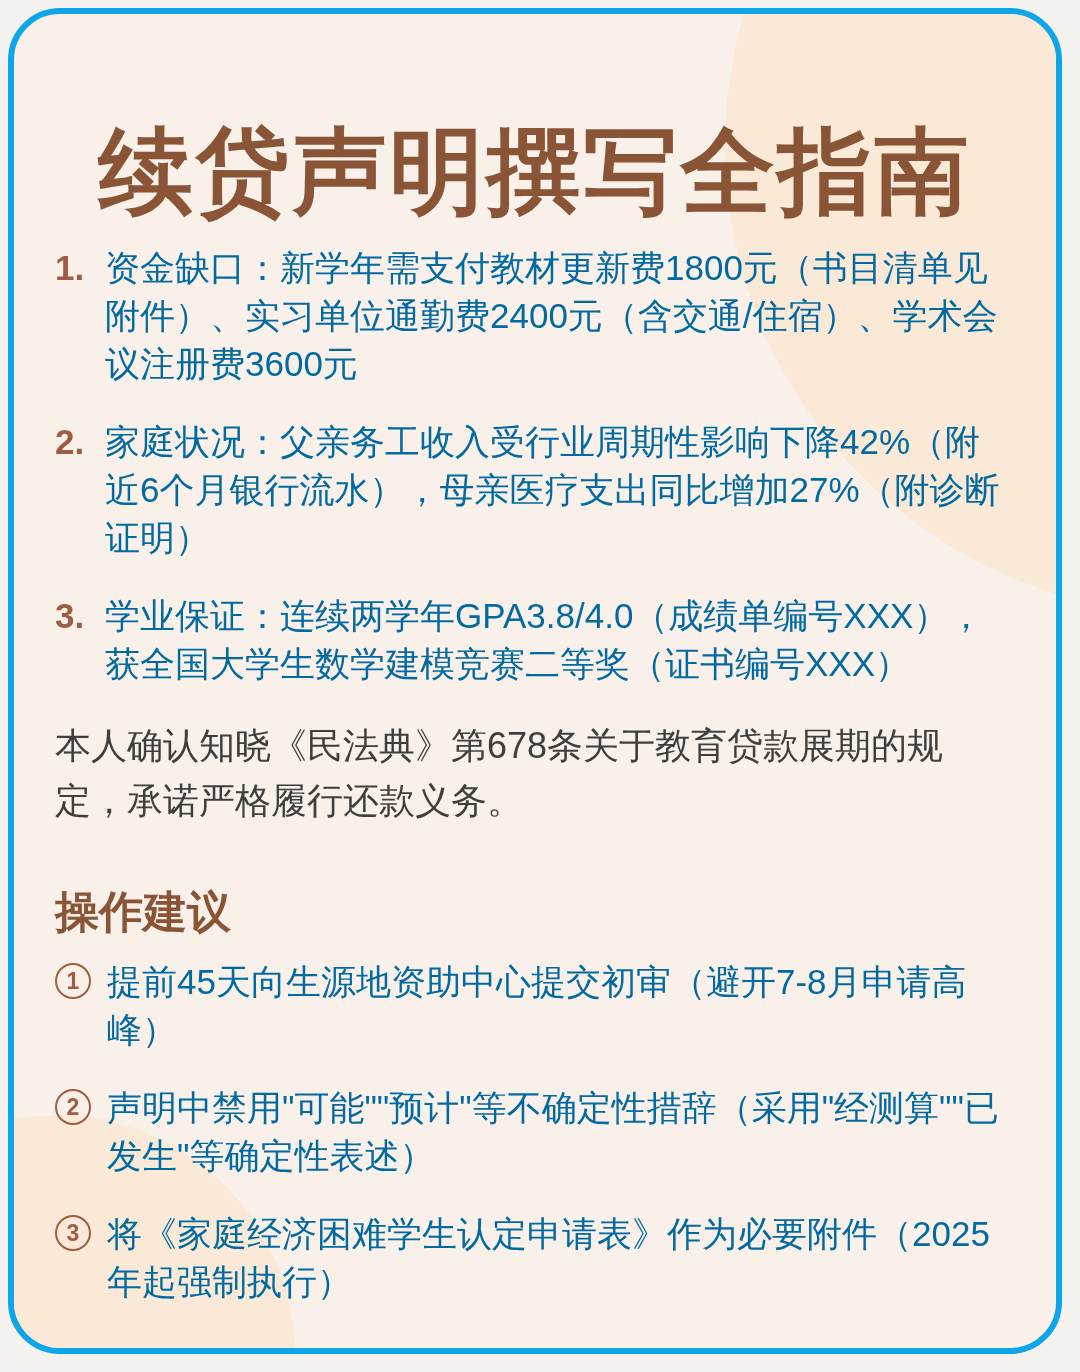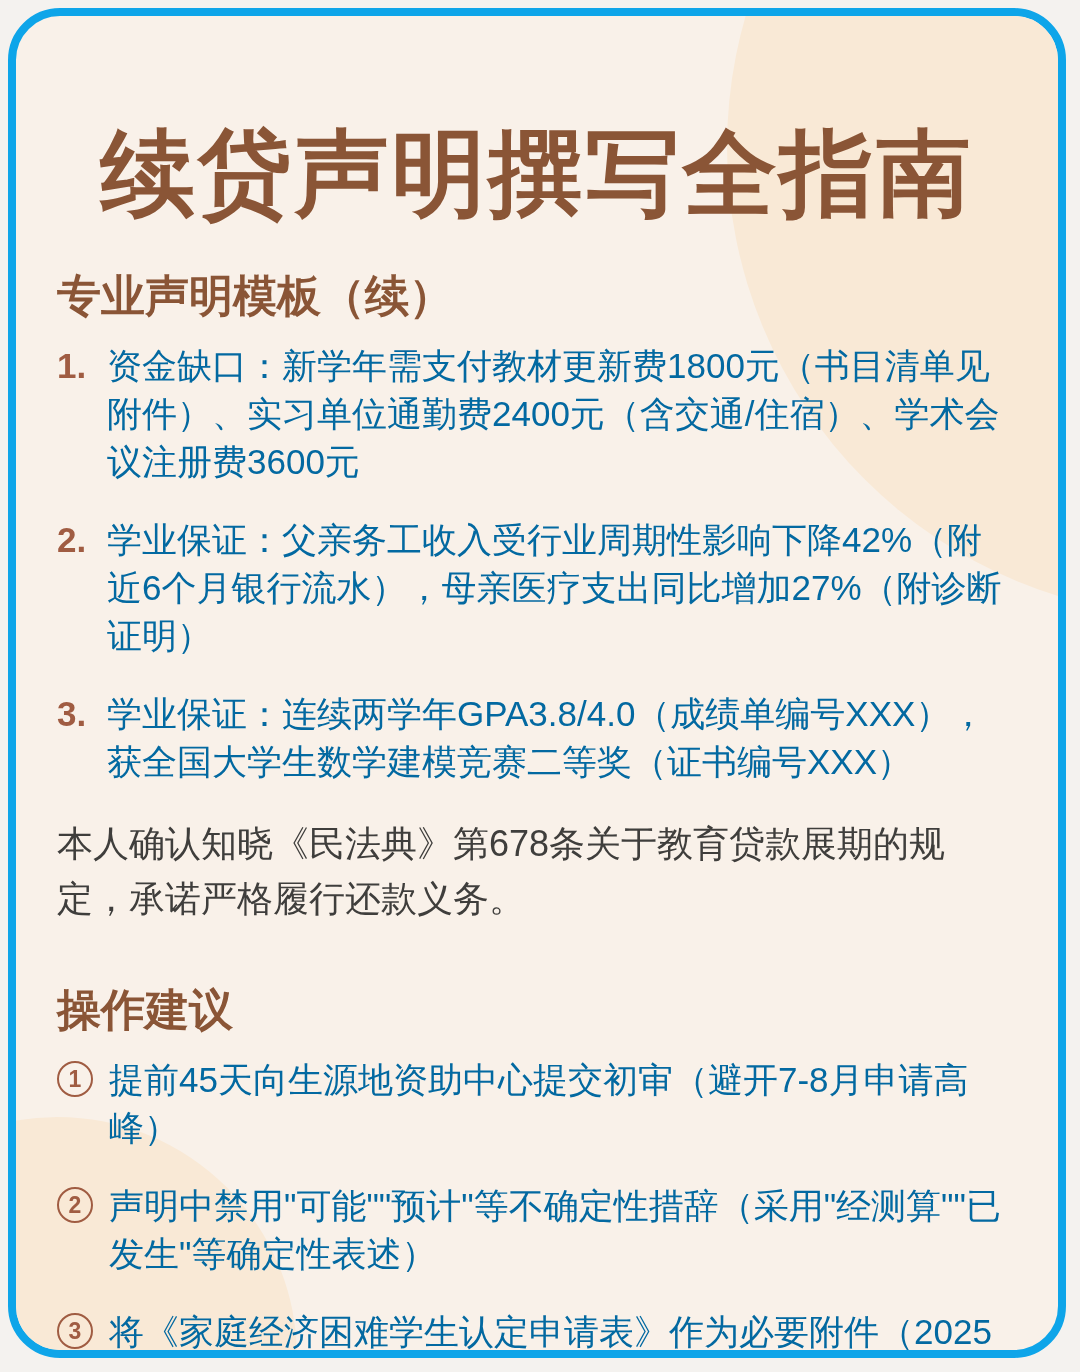--- a/index.html
+++ b/index.html
@@ -14,21 +14,21 @@
     overflow: hidden;
     position: relative;
   }
   .card {
     position: absolute;
     left: 8px;
     top: 8px;
     width: 1042px;
     height: 1334px;
     background: #f9f1e9;
-    border: 8px solid #0ea5e9;
+    border: 6px solid #0ea5e9;
     border-radius: 52px;
     overflow: hidden;
     box-sizing: content-box;
   }
   .deco {
     position: absolute;
     border-radius: 50%;
     background: #f9e9d6;
     z-index: 0;
   }
@@ -102,30 +102,29 @@
 <body>
 
 <div class="card">
   <div class="deco deco-tr"></div>
   <div class="deco deco-bl"></div>
 
   <div class="content">
 
     <div class="page-title">续贷声明撰写全指南</div>
 
-    <div class="section-heading heading-1">专业声明模板（续）</div>
 
     <div class="num-list">
       <div class="list-item">
         <span class="plain-marker">1.</span>
         <span class="item-text">资金缺口：新学年需支付教材更新费1800元（书目清单见附件）、实习单位通勤费2400元（含交通/住宿）、学术会议注册费3600元</span>
       </div>
       <div class="list-item">
         <span class="plain-marker">2.</span>
-        <span class="item-text">学业保证：父亲务工收入受行业周期性影响下降42%（附近6个月银行流水），母亲医疗支出同比增加27%（附诊断证明）</span>
+        <span class="item-text">家庭状况：父亲务工收入受行业周期性影响下降42%（附近6个月银行流水），母亲医疗支出同比增加27%（附诊断证明）</span>
       </div>
       <div class="list-item">
         <span class="plain-marker">3.</span>
         <span class="item-text">学业保证：连续两学年GPA3.8/4.0（成绩单编号XXX），获全国大学生数学建模竞赛二等奖（证书编号XXX）</span>
       </div>
     </div>
 
     <div class="note-paragraph">本人确认知晓《民法典》第678条关于教育贷款展期的规定，承诺严格履行还款义务。</div>
 
     <div class="section-heading heading-2">操作建议</div>

